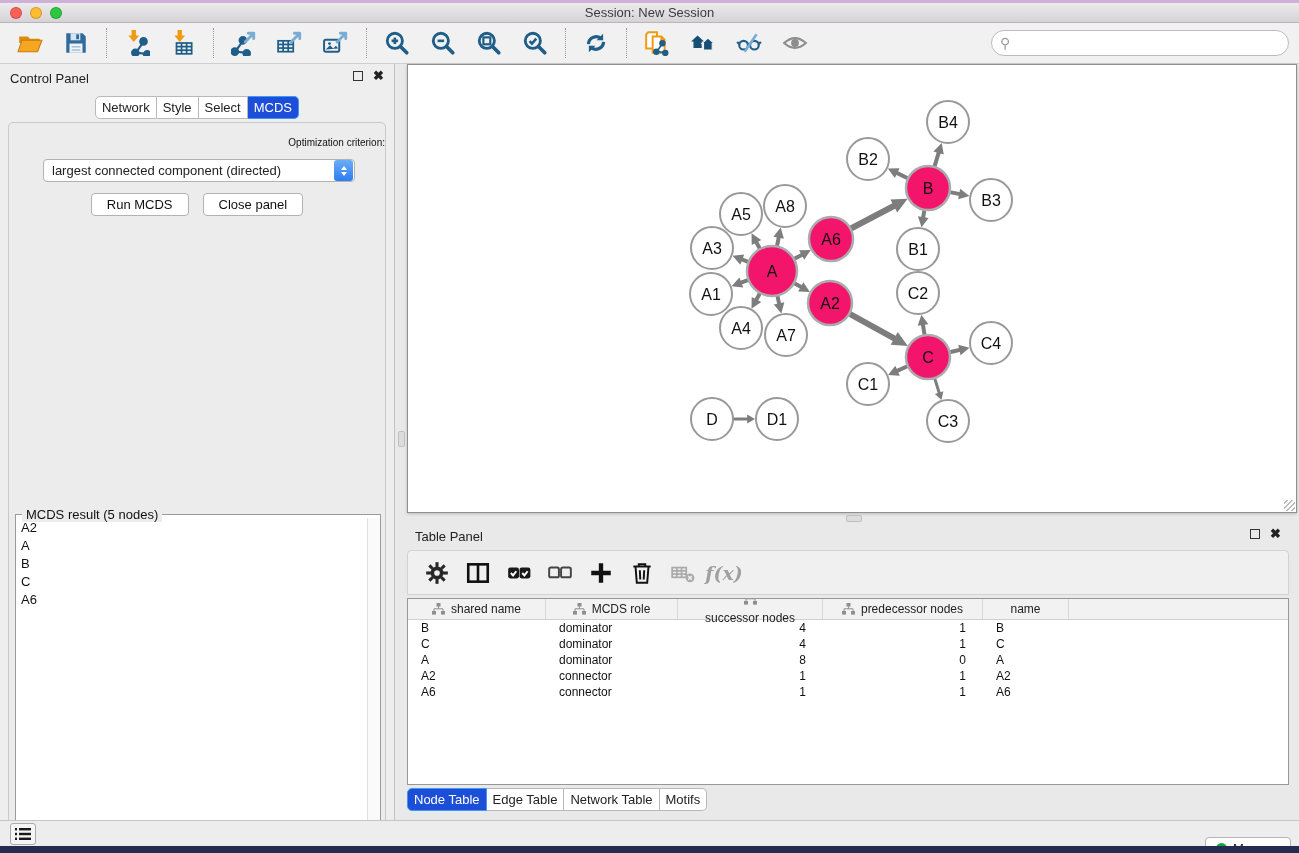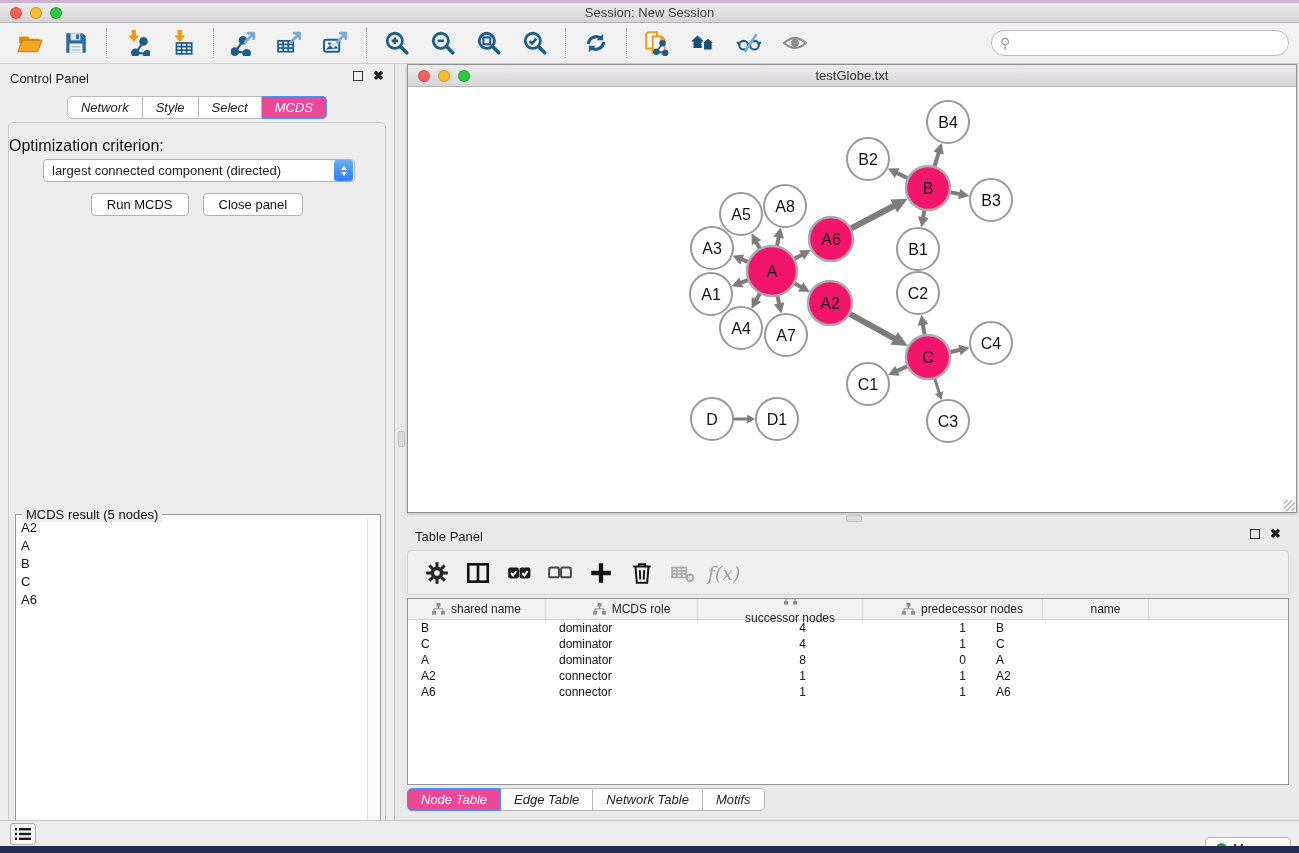--- a/index.html
+++ b/index.html
@@ -15,47 +15,47 @@
   .titlebar .title { position:absolute; left:0; right:0; text-align:center; font-size:13px; color:#3c3c3c; }
   .lights { display:flex; gap:8px; margin-left:10px; z-index:2; }
   .tl { width:12px; height:12px; border-radius:50%; border:1px solid rgba(0,0,0,.18); }
   .tl.red{background:#ff5f57}.tl.yellow{background:#febc2e}.tl.green{background:#2bc840}
 
   
   .toolbar { position:absolute; left:0; top:23px; width:1299px; height:41px; background:#f1f1f1;
     border-bottom:1px solid #cfcfcf; display:flex; align-items:center; }
   .tb-group { display:flex; align-items:center; gap:14px; padding:0 14px; height:30px; }
   .tb-group + .tb-group { border-left:1px dotted #9a9a9a; }
-  .icon-btn { width:32px; height:30px; display:flex; align-items:center; justify-content:center; cursor:default; }
+  .icon-btn { width:32px; height:30px; display:flex; align-items:center; justify-content:center; cursor:default;font-weight:bold; }
   .search-wrap { position:absolute; right:10px; top:7px; width:298px; height:26px; background:#fff;
     border:1px solid #bcbcbc; border-radius:13px; display:flex; align-items:center; padding-left:8px; }
   .search-wrap input { border:none; outline:none; flex:1; font-size:13px; background:transparent; height:20px; }
   .mag { color:#999; font-size:14px; margin-right:4px; }
 
   
   .main { position:absolute; left:0; top:64px; width:1299px; height:756px; background:#e9e9e9; }
 
   
   .control-panel { position:absolute; left:0; top:0; width:395px; height:756px; background:#eeeeee;
     border-right:1px solid #c2c2c2; }
   .panel-head { position:relative; height:28px; display:flex; align-items:center; padding:0 10px; }
   .panel-head .pt { font-size:13px; color:#222; }
   .panel-icons { position:absolute; right:10px; top:7px; display:flex; gap:10px; align-items:center; }
   .float-ic { width:10px; height:10px; border:1.6px solid #333; display:inline-block; }
   .close-ic { font-size:13px; font-weight:bold; color:#222; line-height:10px; }
   .cp-tabs { position:absolute; left:0; top:32px; width:100%; display:flex; justify-content:center; }
   .seg { display:flex; }
-  .seg .tab { font-size:13px; padding:3px 13px; background:#fff; border:1px solid #b9b9b9; border-left:none;
-    color:#222; cursor:default;font-style:italic; }
+  .seg .tab { font-size:13px; padding:3px 6px; background:#fff; border:1px solid #b9b9b9; border-left:none;
+    color:#222; cursor:default; }
   .seg .tab:first-child { border-left:1px solid #b9b9b9; border-radius:5px 0 0 5px; }
   .seg .tab:last-child { border-radius:0 5px 5px 0; }
-  .seg .tab.sel { background:#ec4899; border-color:#3b99fc; color:#fff; }
+  .seg .tab.sel { background:#1d4ed8; border-color:#3b99fc; color:#fff; }
   .cp-box { position:absolute; left:8px; top:58px; width:378px; height:738px; background:#ececec;
     border:1px solid #c9c9c9; border-radius:5px; }
-  .opt-label { position:absolute; left:0; width:100%; top:14px; text-align:left; font-size:16px; color:#111; }
+  .opt-label { position:absolute; left:0; width:100%; top:14px; text-align:right; font-size:10px; color:#111; }
   .combo { position:absolute; left:34px; top:36px; width:312px; height:23px; background:#fff;
     border:1px solid #b2b2b2; border-radius:4px; display:flex; align-items:center; }
   .combo .cval { flex:1; font-size:13px; padding-left:8px; white-space:nowrap; overflow:hidden; }
   .combo .stepper { width:19px; height:21px; border-radius:3px; margin-right:1px;
     background:linear-gradient(#6cacf8,#2d7df2); display:flex; flex-direction:column; align-items:center; justify-content:center; gap:2px; }
   .caret-up { width:0; height:0; border-left:3.5px solid transparent; border-right:3.5px solid transparent; border-bottom:4.5px solid #fff; }
   .caret-dn { width:0; height:0; border-left:3.5px solid transparent; border-right:3.5px solid transparent; border-top:4.5px solid #fff; }
   .cp-buttons { position:absolute; left:0; top:70px; width:100%; display:flex; justify-content:center; gap:14px;align-items:center; }
   .btn { font-size:13px; background:#fff; border:1px solid #b2b2b2; border-radius:4px; height:23px;
     padding:0 15px; display:flex; align-items:center; color:#111; cursor:default; }
@@ -80,21 +80,21 @@
   .split-v { position:absolute; left:-10px; top:366px; width:7px; height:16px; background:#dcdcdc;
     border:1px solid #c0c0c0; border-radius:2px; }
 
   
   .table-panel { position:absolute; left:407px; top:458px; width:890px; height:298px; }
   .tp-toolbar { position:absolute; left:0; top:28px; width:882px; height:45px; background:#f0f0f0;
     border:1px solid #d2d2d2; border-radius:4px 4px 0 0; display:flex; align-items:center; gap:11px; padding-left:14px; }
   .tp-toolbar .icon-btn { width:30px; }
   .fx { font-family:"DejaVu Serif", serif; font-style:italic; font-size:19px; color:#a0a0a0; }
   .n-table { position:absolute; left:0; top:76px; width:882px; height:187px; background:#fff; border:1px solid #979797; overflow:hidden; }
-  .t-head { display:flex; height:21px; background:#f2f2f2; border-bottom:1px solid #cfcfcf;gap:20px; }
+  .t-head { display:flex; height:21px; background:#f2f2f2; border-bottom:1px solid #cfcfcf; }
   .t-hcell { display:flex; align-items:center; justify-content:center; gap:6px; font-size:12px; color:#222;
     border-right:1px solid #d8d8d8; height:100%; }
   .t-row { display:flex; height:16px; align-items:center; }
   .t-cell { font-size:12px; color:#111; white-space:nowrap; overflow:hidden; }
   .tabs-row { position:absolute; left:0; top:266px; width:882px; display:flex; justify-content:flex-start; }
 
   
   .statusbar { position:absolute; left:0; top:820px; width:1299px; height:26px; background:#ededed; border-top:1px solid #c6c6c6; }
   .list-btn { position:absolute; left:10px; top:2px; width:26px; height:22px; background:#f5f5f5;
     border:1px solid #aaa; border-radius:3px; display:flex; align-items:center; justify-content:center; }
@@ -326,28 +326,20 @@
               <div class="rg-item">B</div>
               <div class="rg-item">C</div>
               <div class="rg-item">A6</div>
             </div>
           <div class="rg-scroll"></div>
         </div>
       </div>
     </div>
 
     <div class="net-frame">
-      <div class="net-title">
-        <div class="title">testGlobe.txt</div>
-        <div class="lights">
-          <span class="tl red"></span>
-          <span class="tl yellow"></span>
-          <span class="tl green"></span>
-        </div>
-      </div>
       <div class="net-canvas">
         <svg id="graph-svg" width="888" height="426">
             <line x1="352.0557013272504" y1="162.03790244042816" x2="348.0020391329735" y2="154.58439453482225" stroke="#7d7d7d" stroke-width="4"></line>
             <polygon points="343.51098283201964,146.32664585242324 353.223624152751,152.8829099238912 343.73599800701595,158.04284695051905" fill="#7d7d7d"></polygon>
             <line x1="368.9029033784546" y1="159.485483107727" x2="370.841953356661" y2="149.79023321669487" stroke="#7d7d7d" stroke-width="4"></line>
             <polygon points="372.68544502695994,140.57277486520024 375.9409728702538,151.829841022132 365.3507015727918,149.7117867626396" fill="#7d7d7d"></polygon>
             <line x1="340.65634706744873" y1="175.05159970918868" x2="333.31962808328433" y2="172.239190765259" stroke="#7d7d7d" stroke-width="4"></line>
             <polygon points="324.5424145806451,168.87459225591394 336.1862286634016,167.5548977434604 332.3205197377712,177.6393558103225" fill="#7d7d7d"></polygon>
             <line x1="340.6075678401552" y1="192.82009737174477" x2="332.38089479276505" y2="195.9219577010886" stroke="#7d7d7d" stroke-width="4"></line>
             <polygon points="323.5853403006634,199.23831431286462 331.411451046862,190.5163884596923 335.2217331114557,200.62191915274528" fill="#7d7d7d"></polygon>

